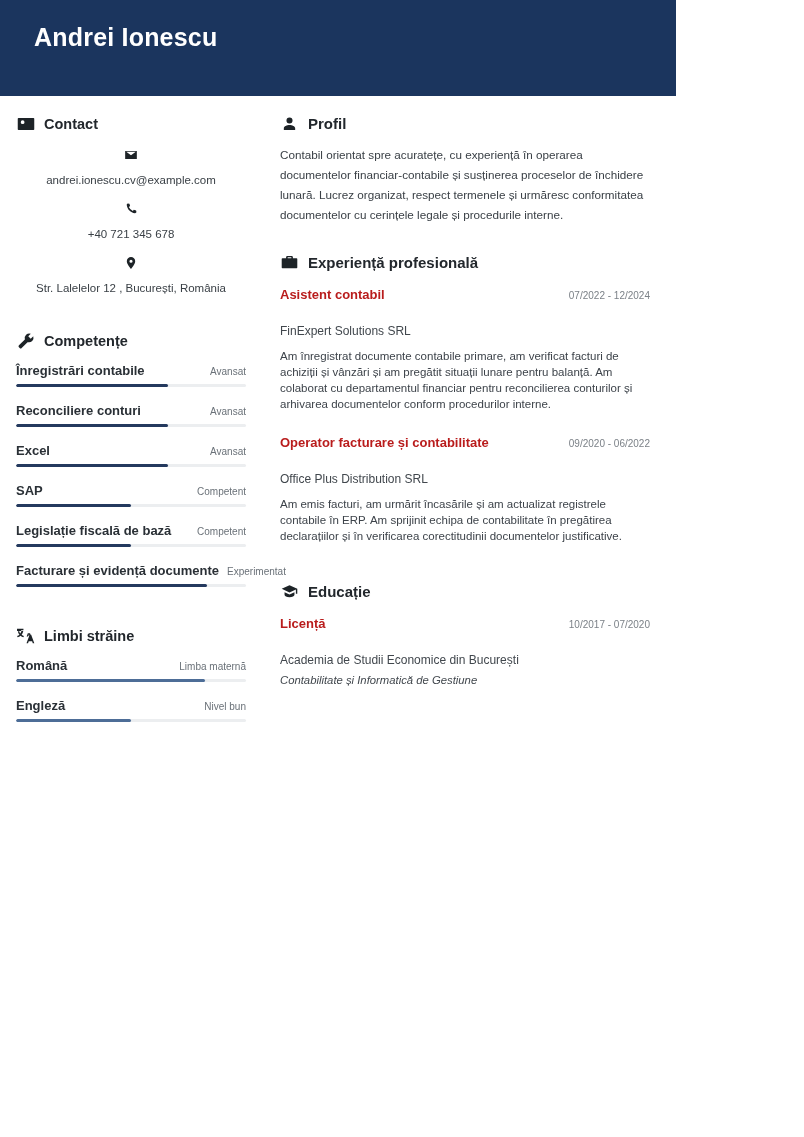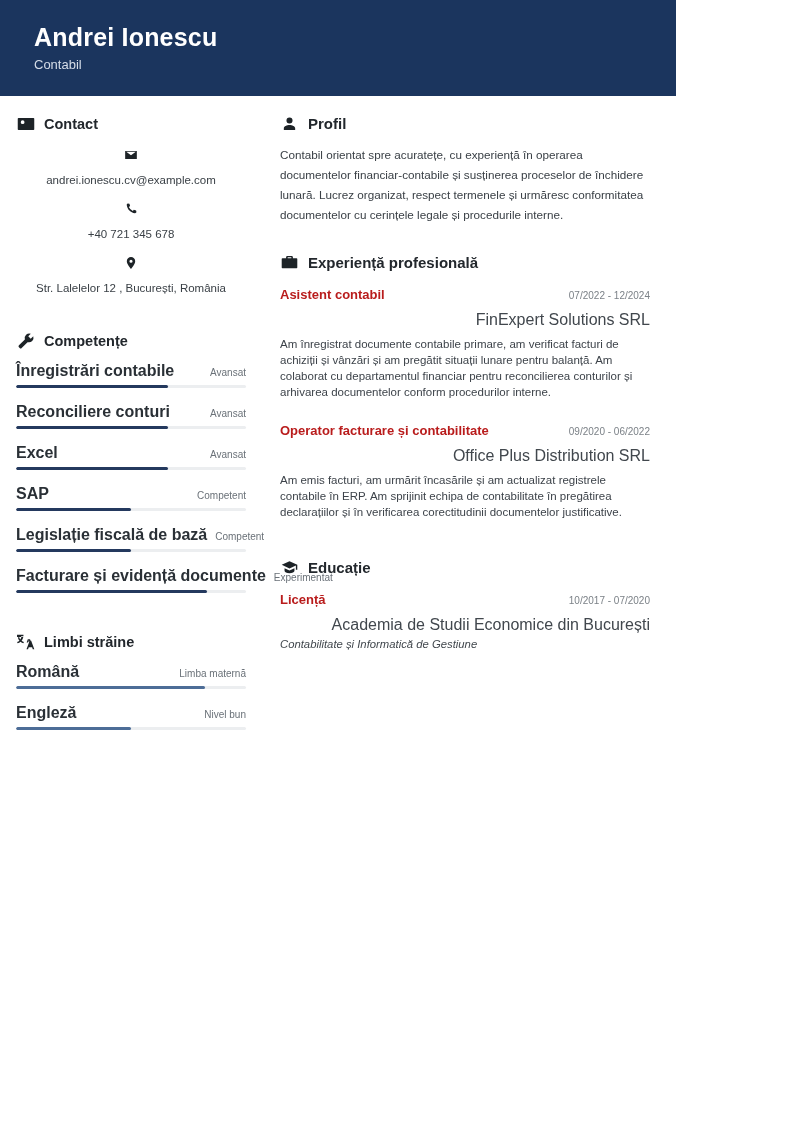--- a/index.html
+++ b/index.html
@@ -114,21 +114,21 @@
   
   .meter { margin-bottom: 17px; }
   .meter-top {
     display: flex;
     justify-content: space-between;
     align-items: baseline;
     gap: 8px;
     margin-bottom: 5px;
   }
   .meter-label {
-    font-size: 16px;
+    font-size: 13px;
     font-weight: bold;
     color: #2a3036;
     line-height: 14px;
     white-space: nowrap;
   }
   .meter-level {
     font-size: 10px;
     color: #6a7178;
     line-height: 14px;
     white-space: nowrap;
@@ -172,25 +172,24 @@
     color: #b91c1c;
     line-height: 18px;
   }
   .entry-dates {
     font-size: 10px;
     color: #7b8187;
     line-height: 16px;
     white-space: nowrap;
   }
   .entry-org {
-    margin-top: 7px;
-    font-size: 16px;
+    margin-top: 19px;
+    font-size: 12px;
     color: #41474d;
     line-height: 17px;
-    text-align: right;
   }
   .entry-field {
     margin-top: 3px;
     font-size: 11.3px;
     font-style: italic;
     color: #41474d;
     line-height: 16px;
   }
   .entry-desc {
     margin-top: 8px;
@@ -202,21 +201,20 @@
   .sec-space-exp { margin-top: 28px; }
   .sec-space-edu { margin-top: 38px; }
 </style>
 </head>
 <body>
 
 <div class="page">
 
   <div class="header">
     <div class="header-name">Andrei Ionescu</div>
-    <div class="header-role">Contabil</div>
   </div>
 
   <div class="body-cols">
 
     <div class="col-left">
 
       <div class="section">
         <div class="section-head">
           <span class="sicon">
             <svg width="18" height="18" viewBox="0 0 24 24" fill="currentColor" aria-hidden="true">

